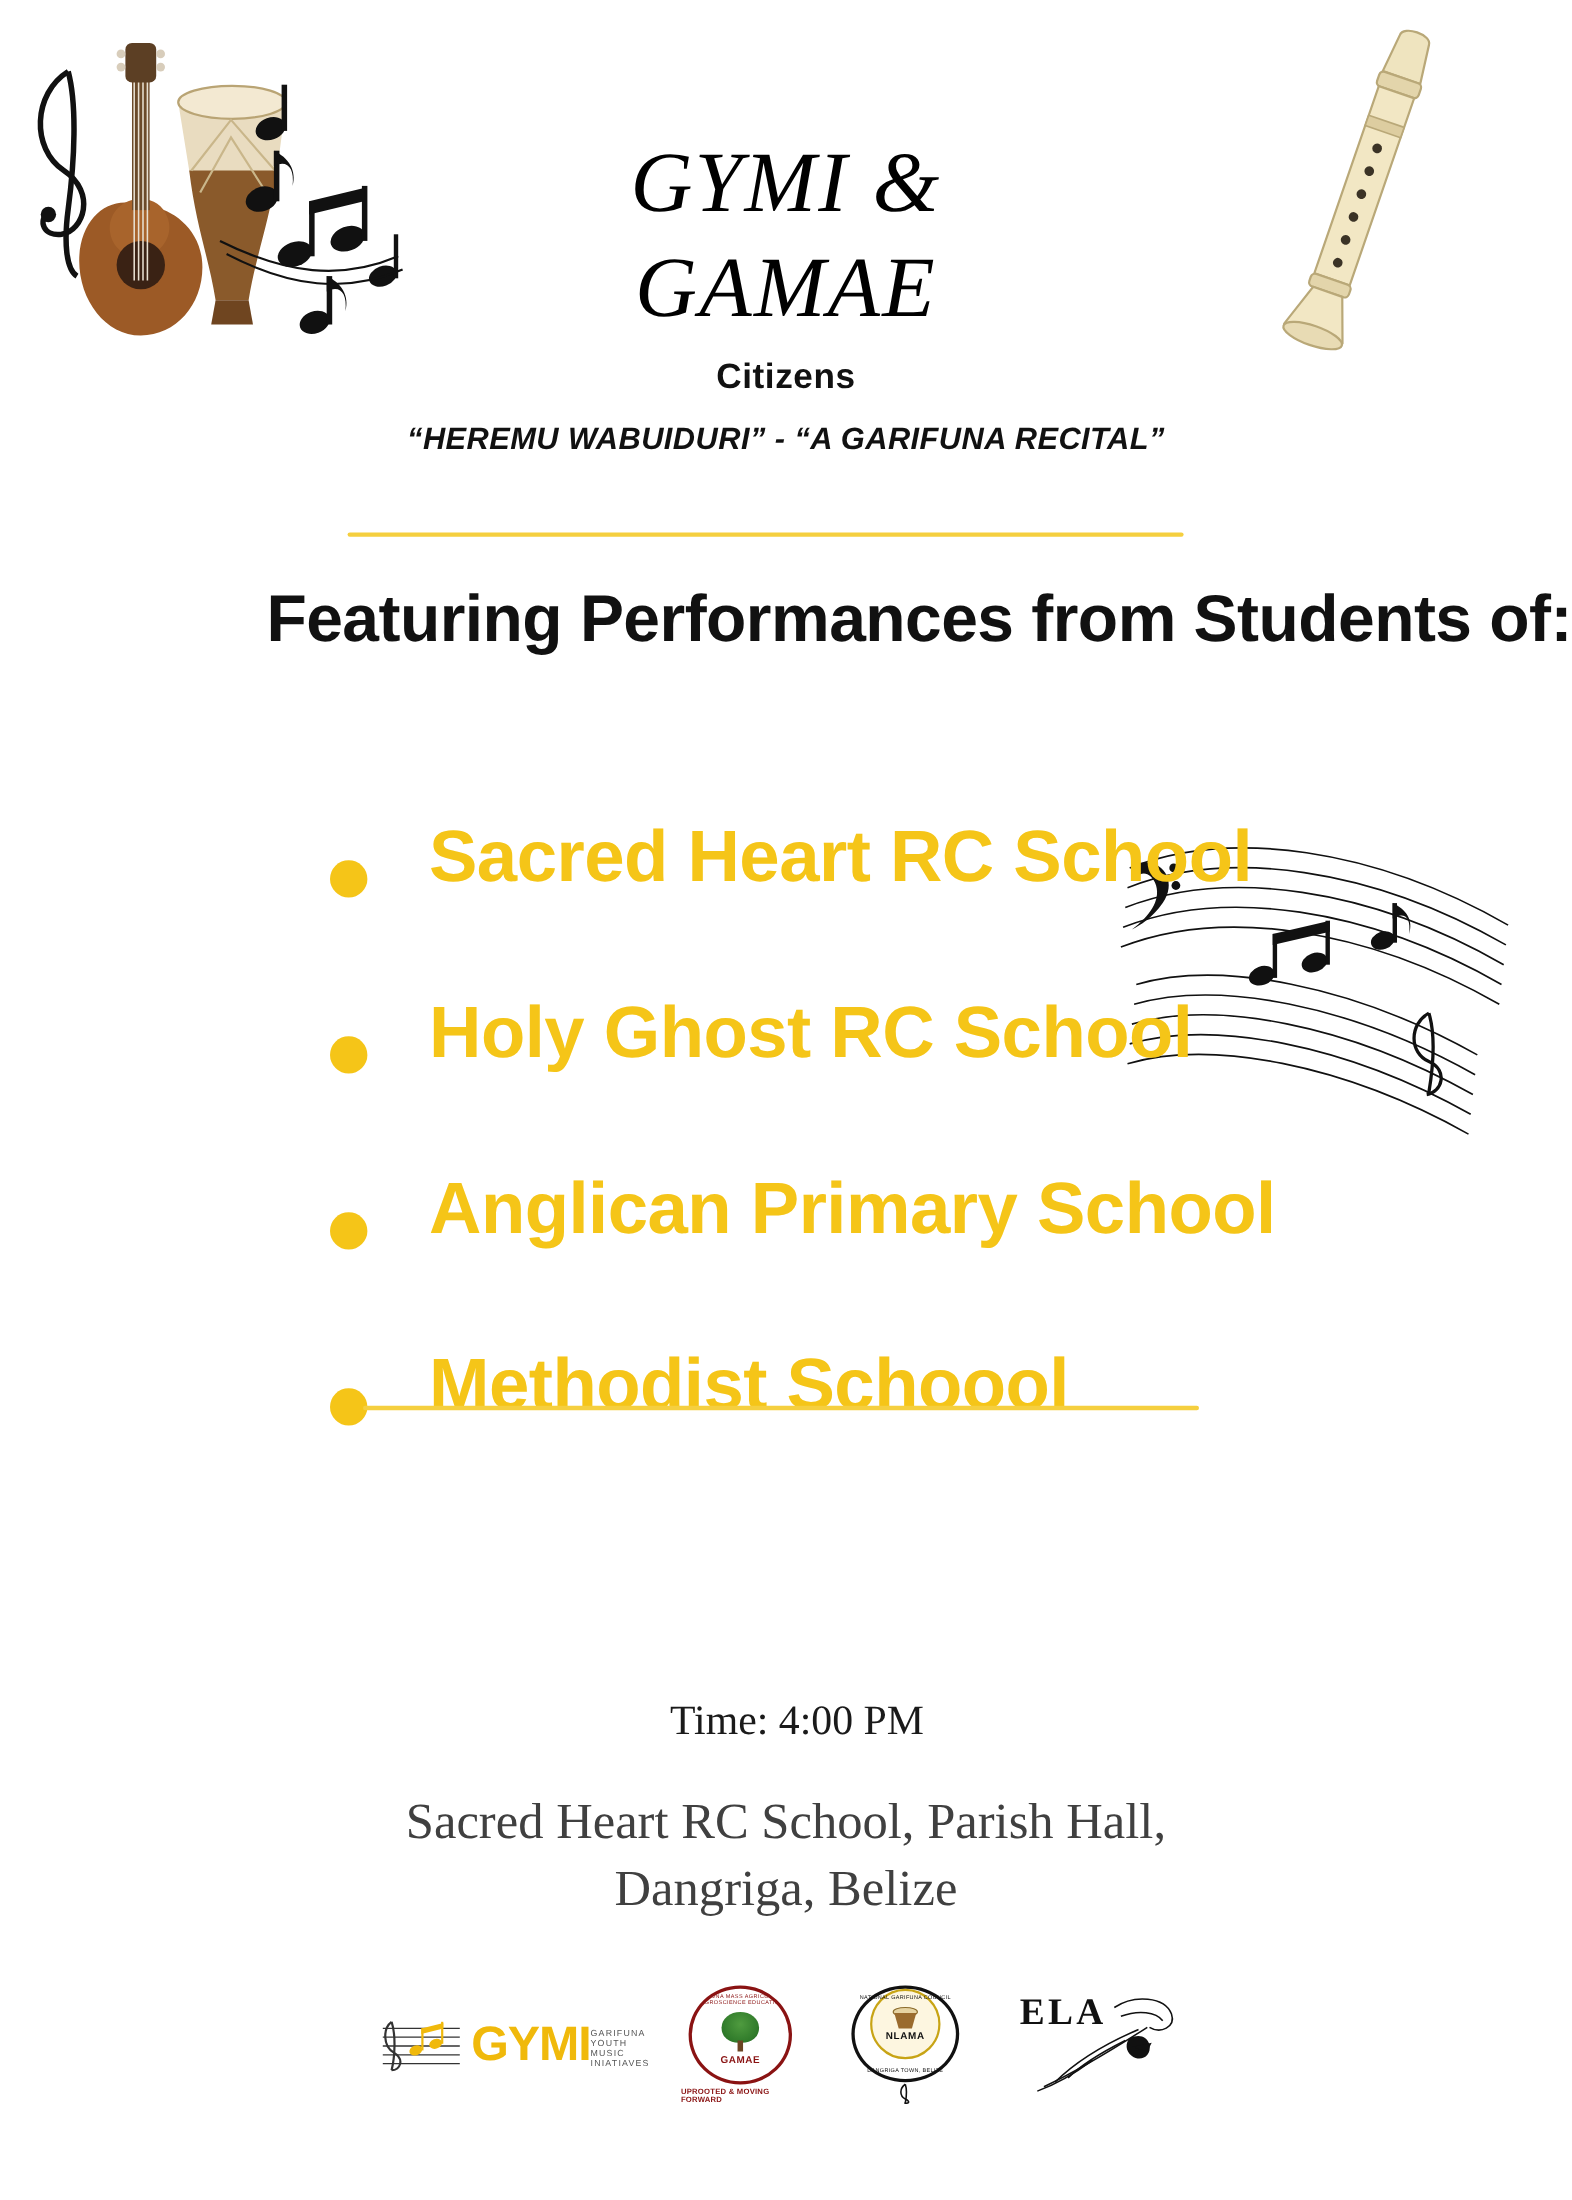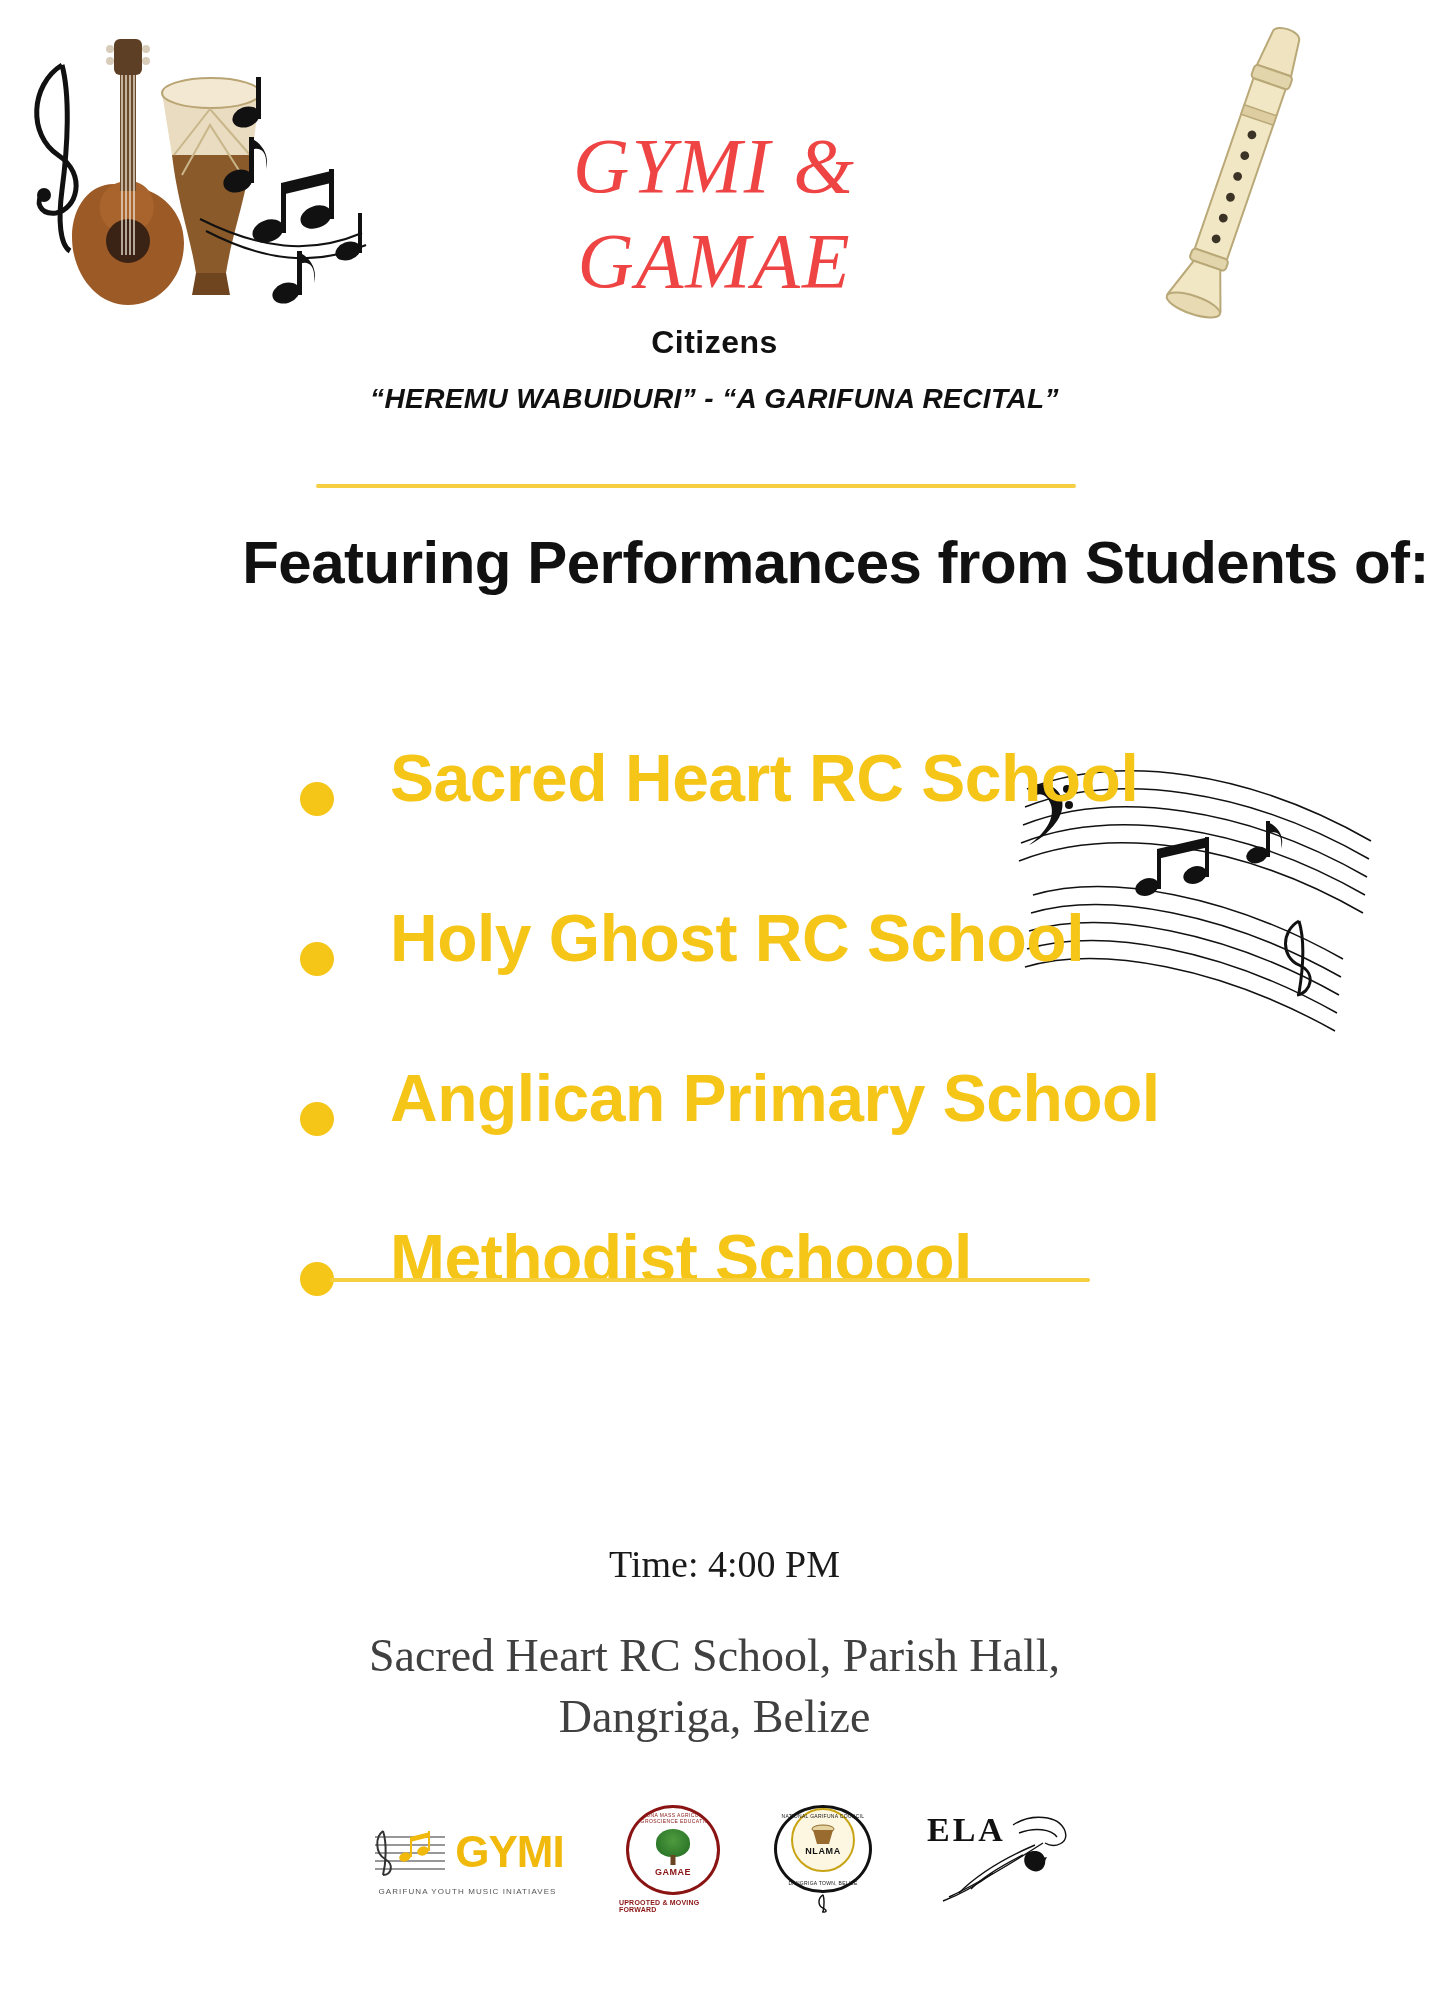--- a/index.html
+++ b/index.html
@@ -54,21 +54,21 @@
     right: 0;
     top: 118px;
     text-align: center;
   }
   .main-title {
     font-family: "Liberation Serif", serif;
     font-style: italic;
     font-size: 78px;
     line-height: 1.22;
     letter-spacing: 2px;
-    color: #ef4444;
+    color: #000000;
     margin: 0 auto;
     width: 640px;
   }
   .presents {
     font-family: "Liberation Sans", sans-serif;
     font-weight: bold;
     font-size: 32px;
     color: #111111;
     margin-top: 16px;
     letter-spacing: 0.5px;
@@ -208,21 +208,21 @@
   .logo {
     position: relative;
     display: flex;
     align-items: center;
     justify-content: center;
   }
 
   .logo-gymi {
     width: 215px;
     height: 105px;
-    flex-direction: column;
+    flex-direction: row;
   }
   .gymi-main {
     display: flex;
     align-items: center;
     gap: 6px;
   }
   .gymi-word {
     font-family: "Liberation Sans", sans-serif;
     font-weight: bold;
     font-size: 44px;

